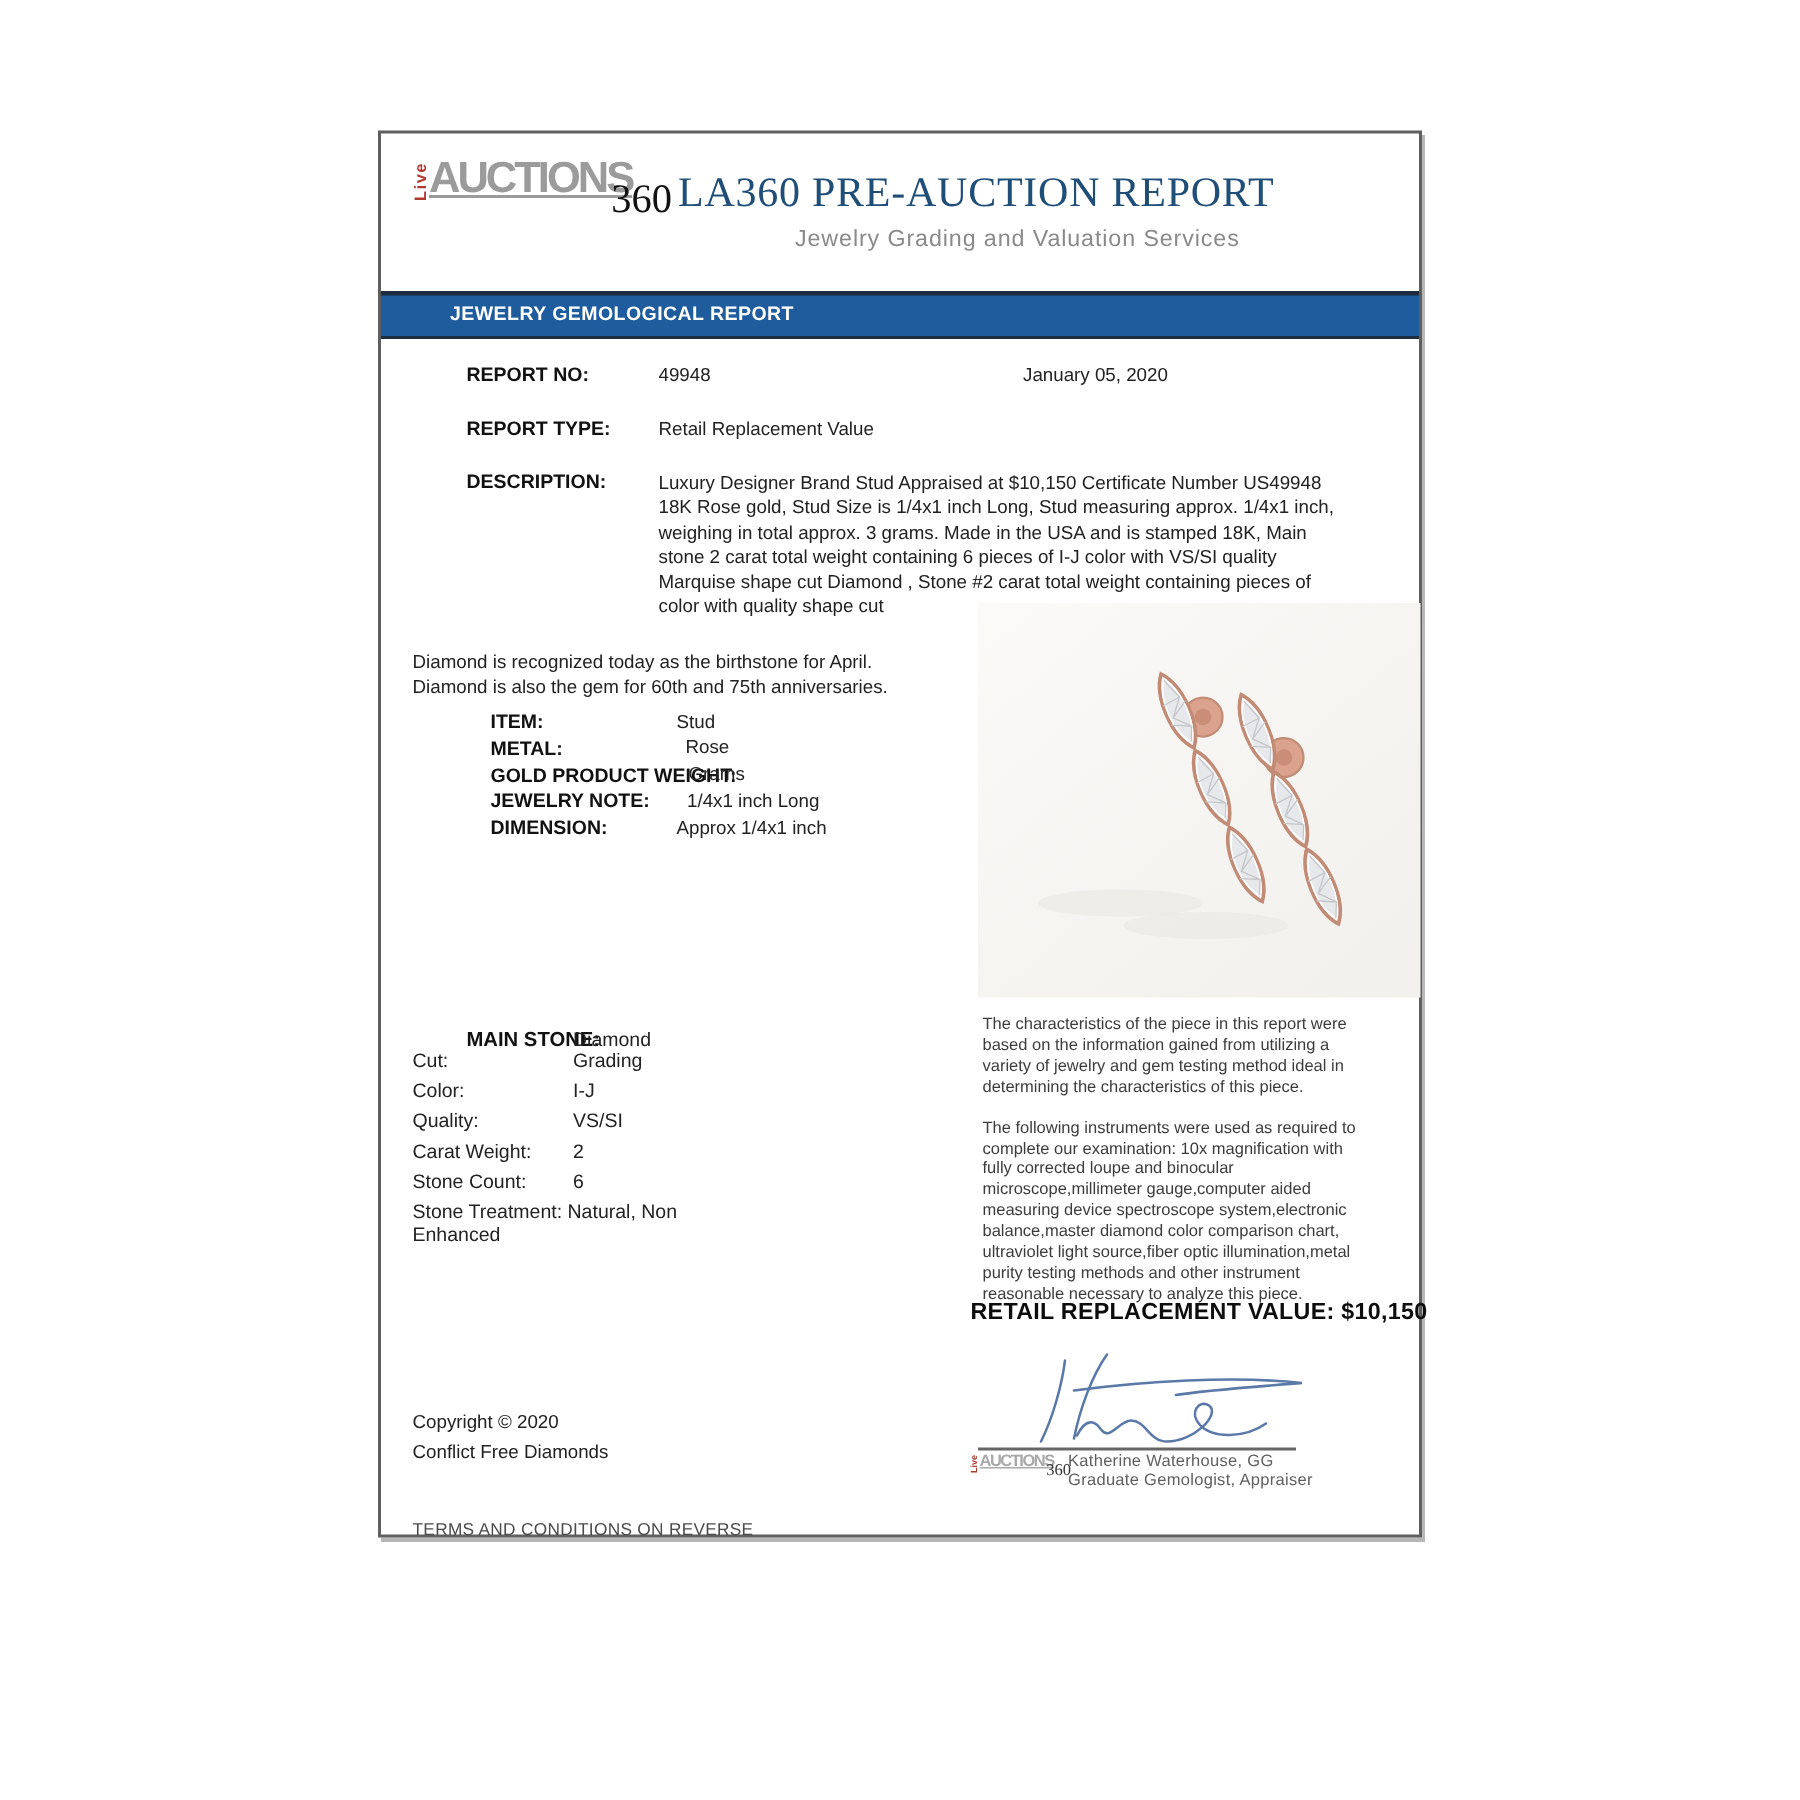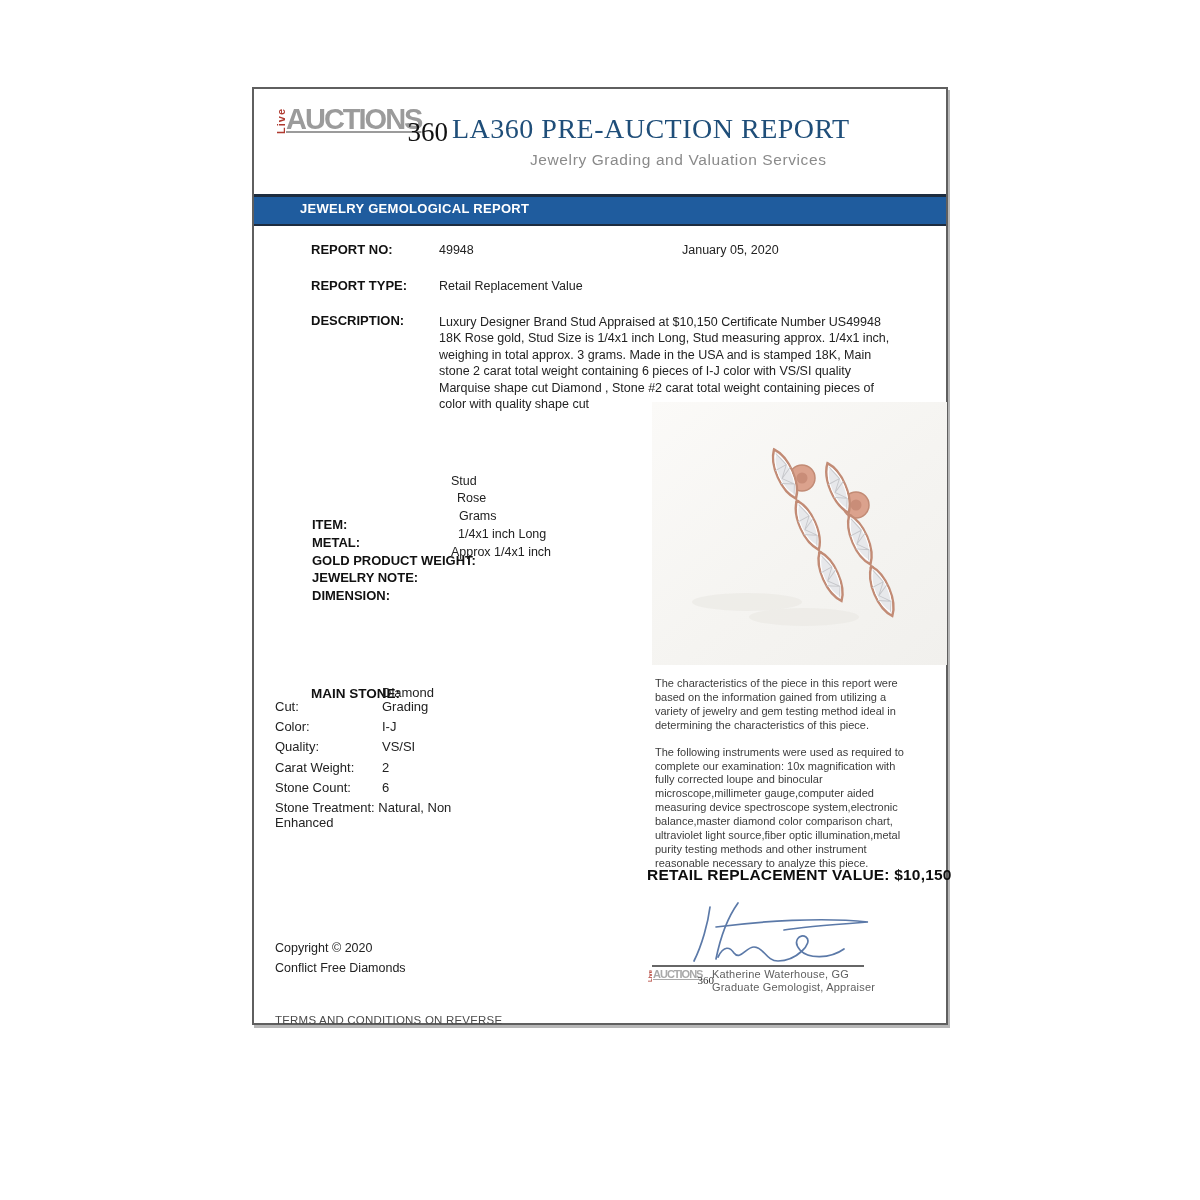--- a/index.html
+++ b/index.html
@@ -30,21 +30,21 @@
   }
   .banner span { position:absolute; left:46px; top:4px; color:#ffffff; font-size:13px; font-weight:bold; letter-spacing:0.3px; }
 
   .lbl { font-weight:bold; font-size:13px; color:#111;padding-left:36px; }
   .val { font-size:12.5px; color:#222; }
 
   .desc { font-size:12.5px; line-height:16.4px; color:#222; width:464px; }
   .note { font-size:12.5px; line-height:16.5px; color:#222; }
 
   .spec-row { height:17.8px; position:relative; }
-  .spec-row .lbl { position:absolute; left:1px; top:0;margin-top:44px; }
+  .spec-row .lbl { position:absolute; left:16px; top:0; }
   .spec-row .val { position:absolute; left:176px; top:0.5px; }
 
   .ms-head .lbl { font-size:13.5px; }
   .ms-head .val { position:absolute; left:107px; top:1px; font-size:13px; }
   .ms-row { height:20.2px; position:relative; font-size:13px; color:#222; }
   .ms-row .k { position:absolute; left:0; top:0; }
   .ms-row .v { position:absolute; left:107px; top:0; }
   .ms-wrap { width:205px; font-size:13px; line-height:15.5px; color:#222; }
 
   .meth { width:253px; font-size:11px; line-height:13.9px; color:#3c3c3c; }
@@ -87,20 +87,24 @@
   <div class="abs lbl" style="left:21px; top:153px;">REPORT NO:</div>
   <div class="abs val" style="left:185px; top:154px;">49948</div>
   <div class="abs val" style="left:428px; top:154px;">January 05, 2020</div>
 
   <div class="abs lbl" style="left:21px; top:189px;">REPORT TYPE:</div>
   <div class="abs val" style="left:185px; top:190px;">Retail Replacement Value</div>
 
   <div class="abs lbl" style="left:21px; top:224px;">DESCRIPTION:</div>
   <div class="abs desc" style="left:185px; top:225px;">Luxury Designer Brand Stud Appraised at $10,150 Certificate Number US49948 18K Rose gold, Stud Size is 1/4x1 inch Long, Stud measuring approx. 1/4x1 inch, weighing in total approx. 3 grams. Made in the USA and is stamped 18K, Main stone 2 carat total weight containing 6 pieces of I-J color with VS/SI quality Marquise shape cut Diamond , Stone #2 carat total weight containing pieces of color with quality shape cut</div>
 
+  <div class="abs note" style="left:21px; top:344px;">
+    <div>Diamond is recognized today as the birthstone for April.</div>
+    <div>Diamond is also the gem for 60th and 75th anniversaries.</div>
+  </div>
 
   <div class="abs" style="left:21px; top:384px; width:360px;">
     <div class="spec-row">
       <span class="lbl">ITEM:</span>
       <span class="val">Stud</span>
     </div>
     <div class="spec-row">
       <span class="lbl">METAL:</span>
       <span class="val" style="left:182px;">Rose</span>
     </div>

